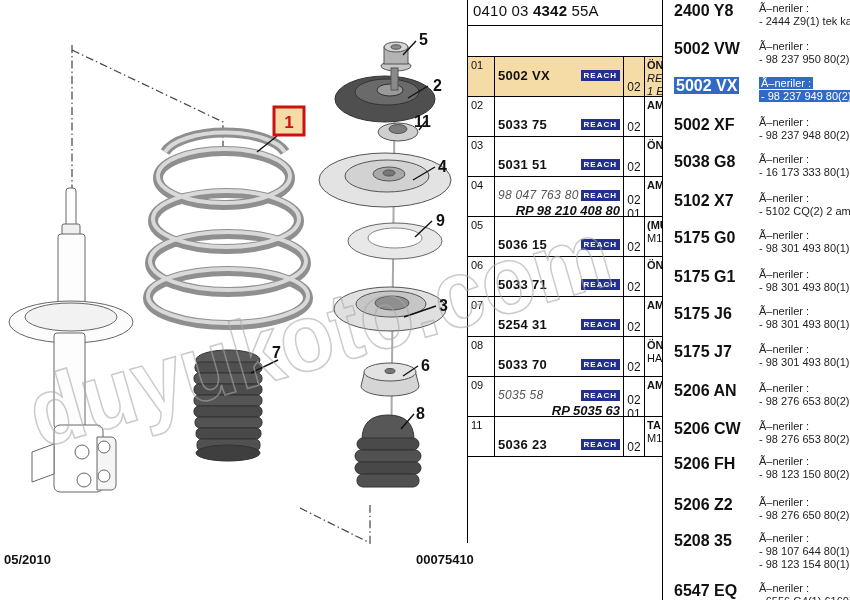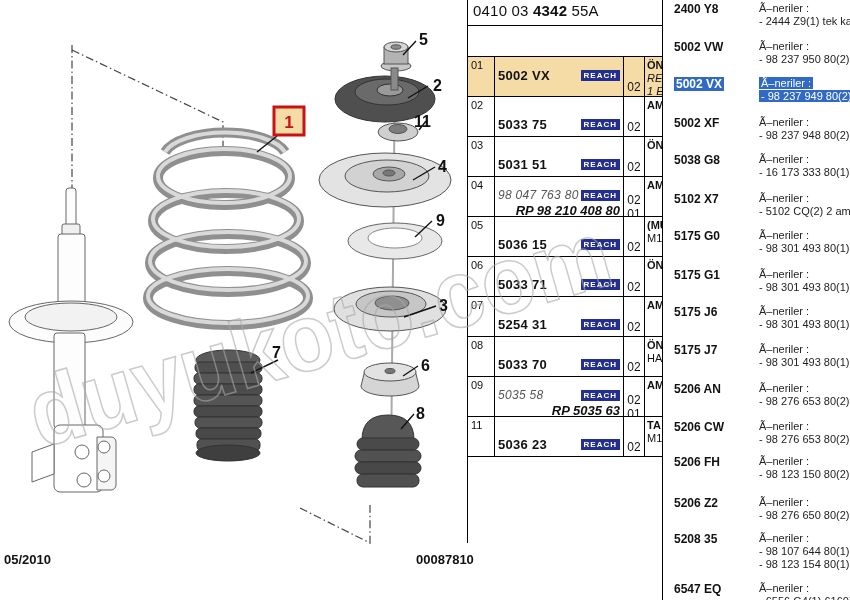--- a/index.html
+++ b/index.html
@@ -43,21 +43,21 @@
   .qty-single { padding-top:23px; }
   .qty-dual { padding-top:16px; line-height:14px; }
   .dfrag { display:block; }
   .dfrag.b { font-weight:bold; }
   .dfrag.i { font-style:italic; }
 
   
   #ref-panel { position:absolute; left:662px; top:0; width:188px; height:600px;
                border-left:1px solid #000; background:#fff; z-index:7; overflow:hidden; }
   .entry { position:absolute; left:0; width:188px; cursor:pointer; }
-  .entry .code { position:absolute; left:11px; top:0; font-size:12px; font-weight:bold;
+  .entry .code { position:absolute; left:11px; top:0; font-size:16px; font-weight:bold;
                  white-space:nowrap; color:#111; }
   .entry .desc { position:absolute; left:96px; top:0; font-size:11px; line-height:13px;
                  white-space:nowrap; color:#222; }
   .entry .dline { display:block; }
   .hl-sel { background:#316AC5; color:#fff; padding:0 2px; }
 </style>
 </head>
 <body>
 
 <div id="stage">
@@ -191,21 +191,21 @@
         <text x="419" y="45">5</text>
         <text x="421" y="371">6</text>
         <text x="272" y="358">7</text>
         <text x="416" y="419">8</text>
         <text x="436" y="226">9</text>
         <text x="414" y="127">11</text>
       </g>
     </svg>
 
     <div id="footer-date" class="diag-footer">05/2010</div>
-    <div id="footer-code" class="diag-footer">00087810</div>
+    <div id="footer-code" class="diag-footer">00075410</div>
   </div>
 
   <div id="parts-table">
     <div id="pt-header">
       <span>0410 03 </span><span class="hb">4342</span><span> 55A</span>
     </div>
     <div id="pt-subempty"></div>
     <div id="pt-rows">
         <div class="row hl v2">
           <div class="c-no">01</div>

